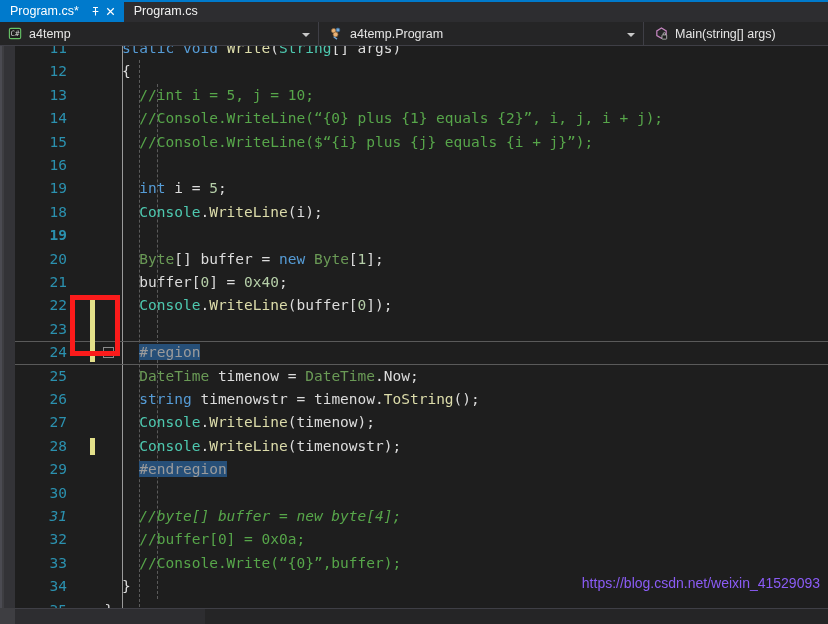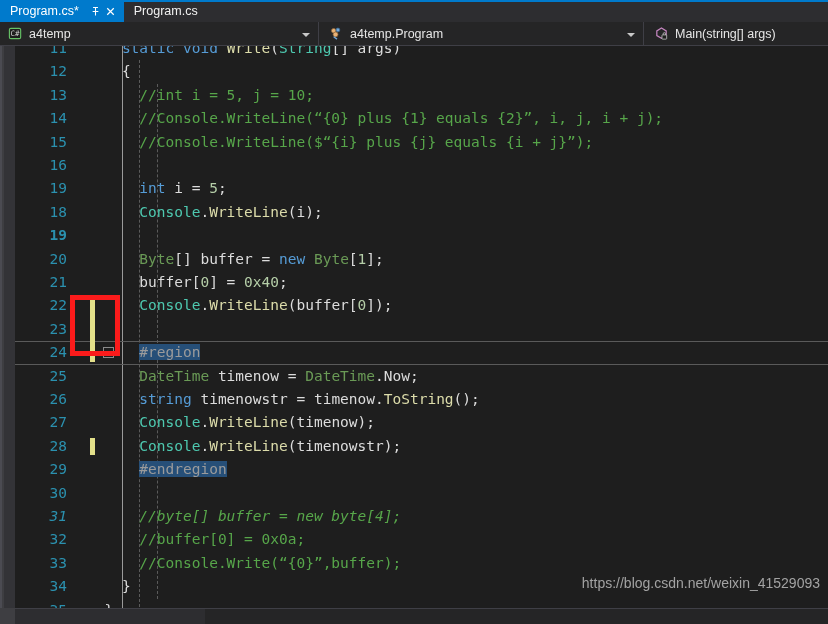--- a/index.html
+++ b/index.html
@@ -223,21 +223,21 @@
   .c-pln  { color: #dcdcdc; }
   .c-pp   { color: #9b9b9b; }
 
   
   .watermark {
     position: absolute;
     right: 8px;
     bottom: 17px;
     font-family: "Liberation Sans", sans-serif;
     font-size: 14px;
-    color: #a3a3a3;
+    color: #8b5cf6;
     white-space: nowrap;
     margin-left: 22px;
   }
 
   
   .bottomstrip {
     position: absolute;
     left: 0; bottom: 0;
     width: 828px; height: 16px;
     background: #252526;

